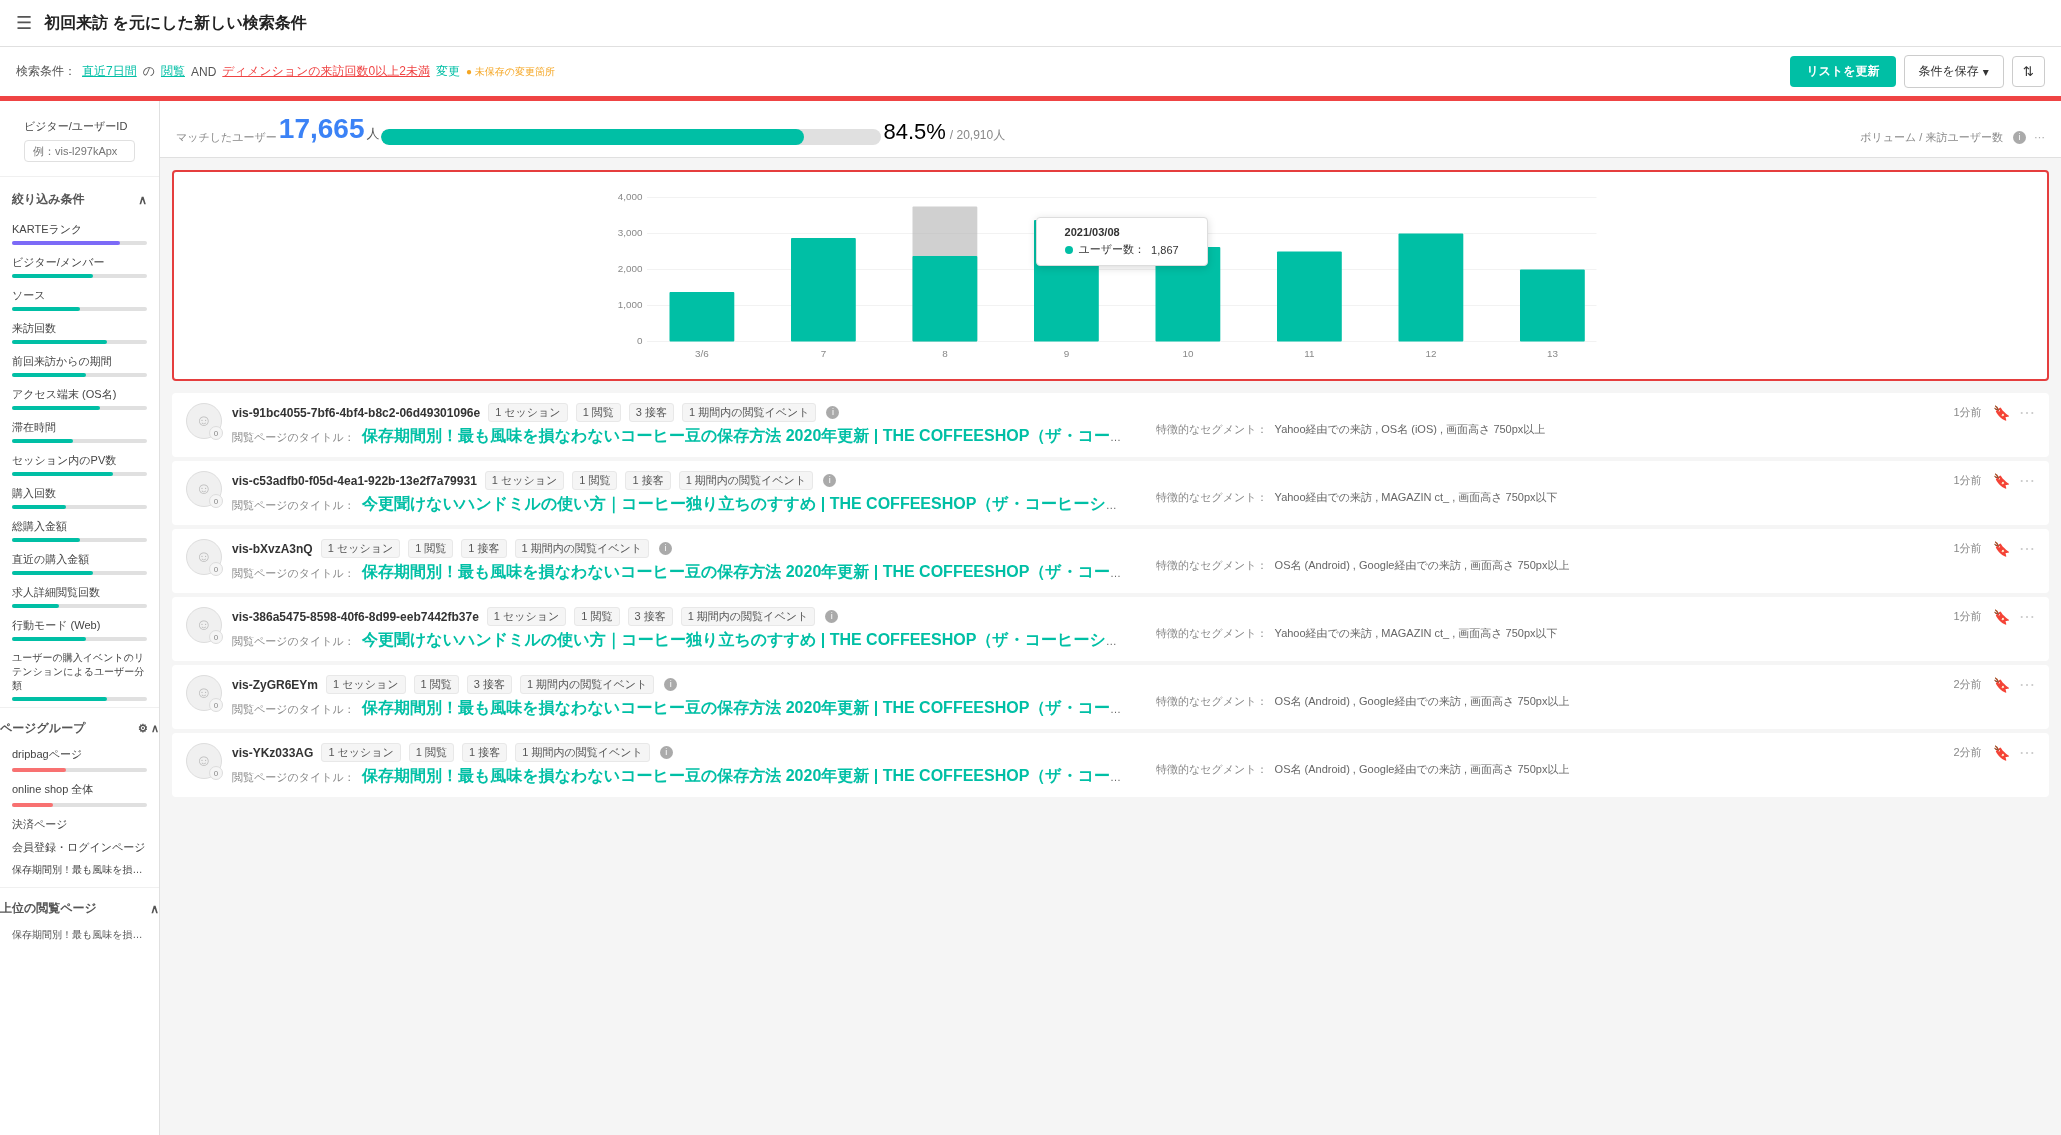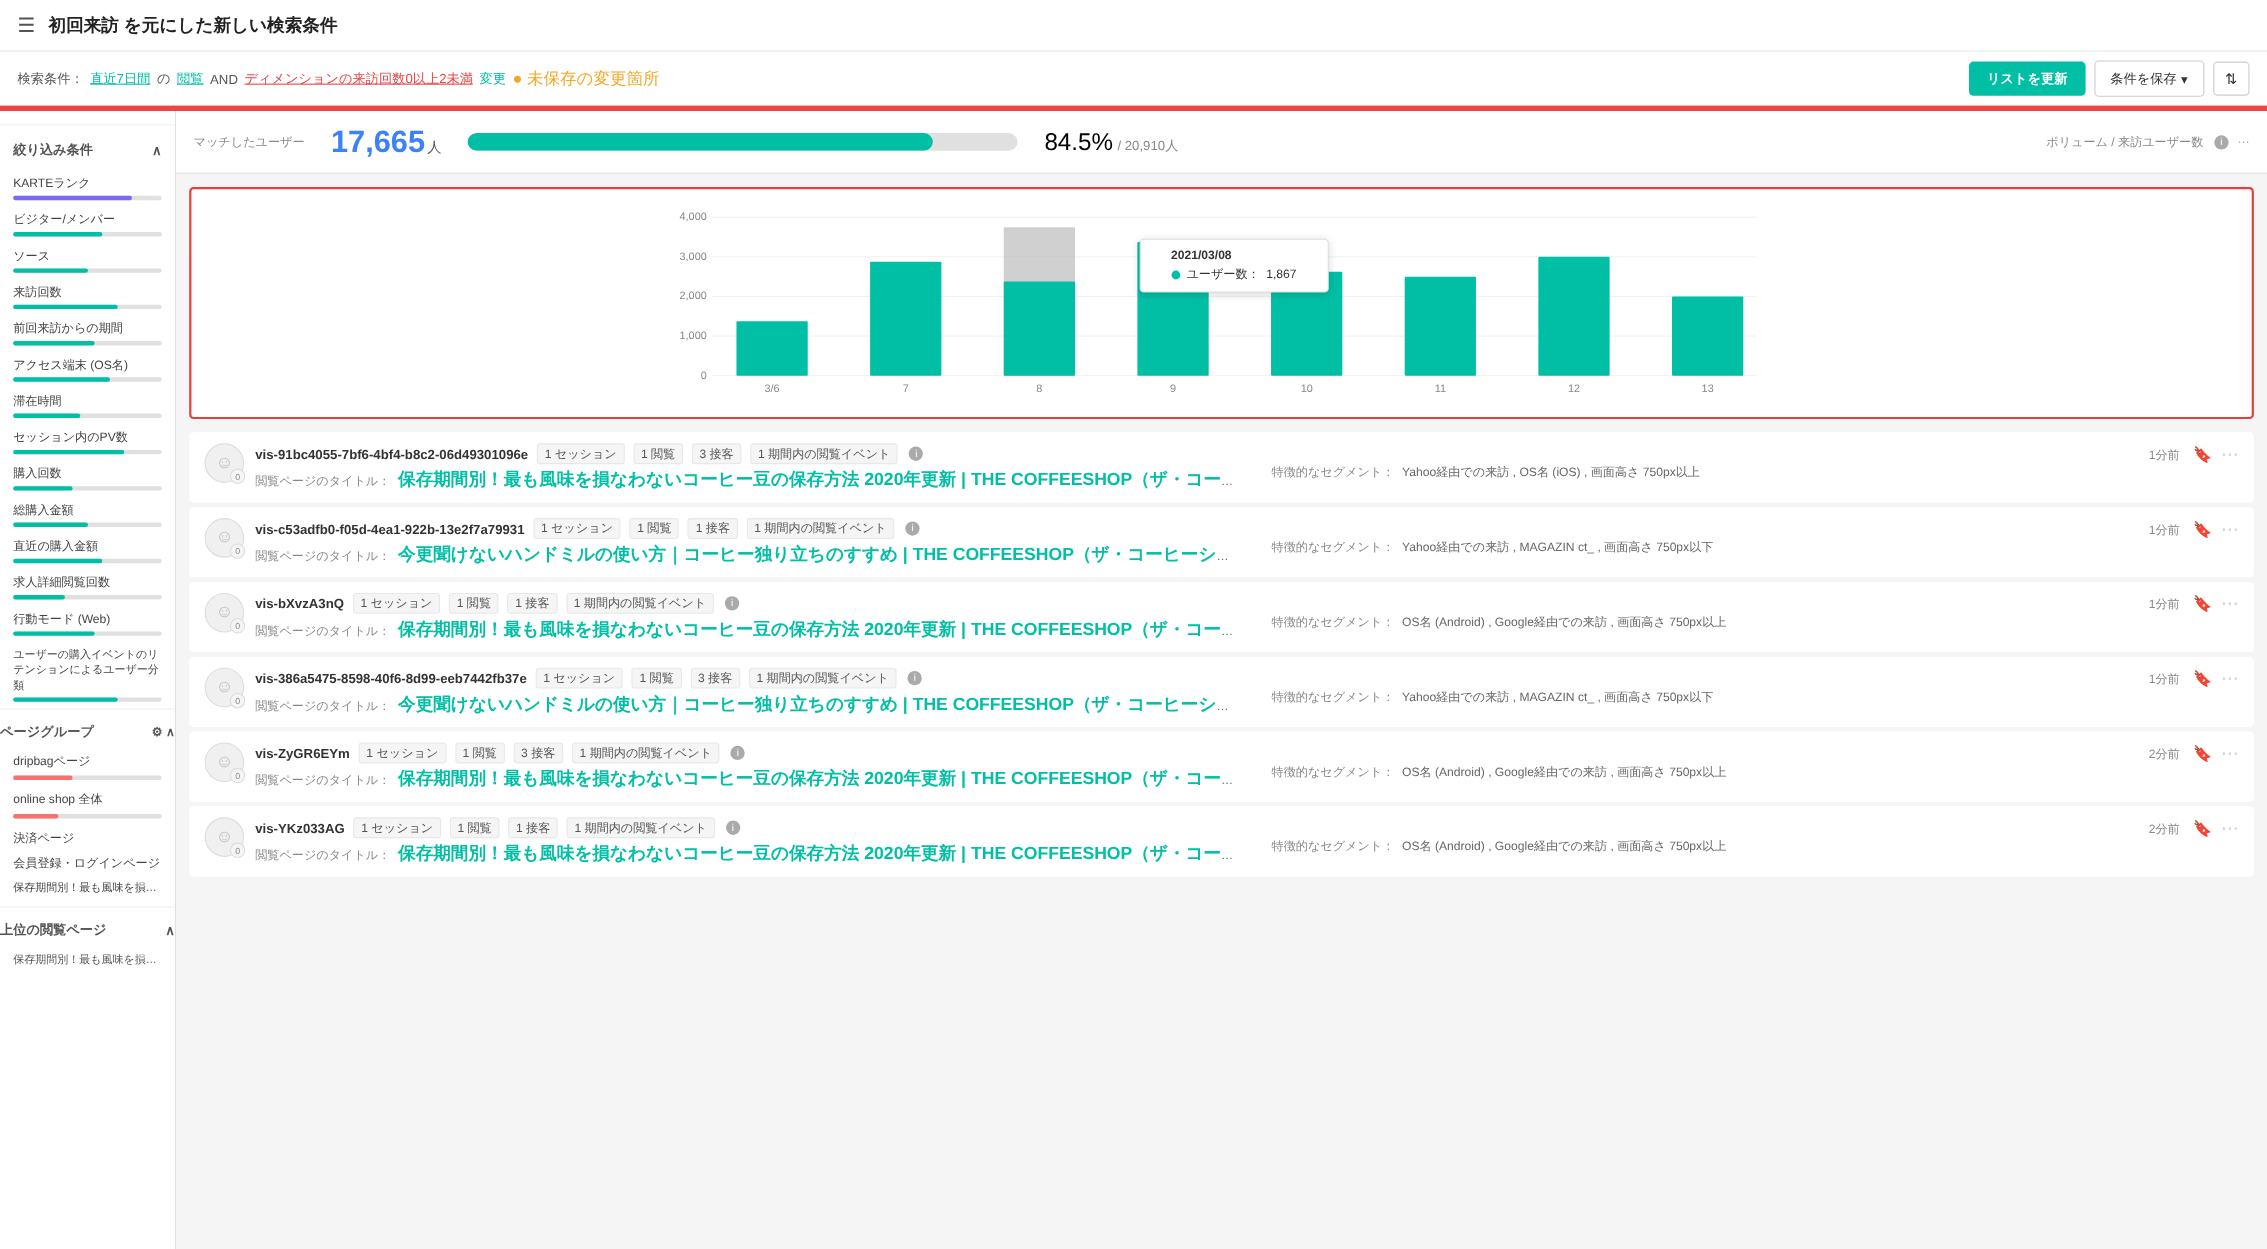--- a/index.html
+++ b/index.html
@@ -9,21 +9,21 @@
     .header { background: #fff; padding: 12px 16px; display: flex; align-items: center; gap: 12px; border-bottom: 1px solid #e0e0e0; }
     .hamburger { font-size: 18px; cursor: pointer; color: #555; }
     .page-title { font-size: 16px; font-weight: 600; color: #222; }
     
     
     .conditions-bar { background: #fff; padding: 8px 16px; display: flex; align-items: center; gap: 6px; border-bottom: 5px solid #ef4444; font-size: 12px; flex-wrap: wrap; }
     .conditions-bar .label { color: #555; }
     .conditions-bar .link { color: #00bfa5; cursor: pointer; text-decoration: underline; }
     .conditions-bar .link-purple { color: #ef4444; cursor: pointer; text-decoration: underline; }
     .conditions-bar .change-btn { color: #00bfa5; cursor: pointer; font-weight: 500; }
-    .conditions-bar .unsaved { color: #f5a623; font-size: 15px; }
+    .conditions-bar .unsaved { color: #f5a623; font-size: 10px; }
     .conditions-bar-right { margin-left: auto; display: flex; gap: 8px; align-items: center; }
     .btn-update { background: #00bfa5; color: #fff; border: none; padding: 7px 16px; border-radius: 4px; cursor: pointer; font-size: 12px; font-weight: 600; }
     .btn-save { background: #fff; color: #333; border: 1px solid #ccc; padding: 7px 14px; border-radius: 4px; cursor: pointer; font-size: 12px; display: flex; align-items: center; gap: 4px; }
     .btn-sort { background: #fff; color: #333; border: 1px solid #ccc; padding: 7px 10px; border-radius: 4px; cursor: pointer; }
     
     
     .main-layout { display: flex; height: calc(100vh - 88px); }
     
     
     .sidebar { width: 160px; min-width: 160px; background: #fff; border-right: 1px solid #e0e0e0; overflow-y: auto; padding: 8px 0; }
@@ -36,21 +36,21 @@
     .fill-purple { background: #7c6af7; }
     .divider { height: 1px; background: #f0f0f0; margin: 4px 0; }
     .section-toggle { display: flex; justify-content: space-between; align-items: center; padding: 6px 0; font-size: 12px; font-weight: 600; color: #555; cursor: pointer; }
     .page-group-item { padding: 4px 12px; font-size: 11px; color: #444; cursor: pointer; }
     .visitor-id-input { margin: 4px 12px; border: 1px solid #e0e0e0; border-radius: 4px; padding: 4px 8px; font-size: 11px; color: #999; width: calc(100% - 24px); }
     
     
     .content-area { flex: 1; overflow-y: auto; background: #f5f5f5; }
     
     
-    .stats-bar { background: #fff; padding: 12px 16px; display: flex; align-items: center; gap: 24px; border-bottom: 1px solid #e0e0e0; }
+    .stats-bar { background: #fff; padding: 12px 16px; display: flex; align-items: flex-end; gap: 2px; border-bottom: 1px solid #e0e0e0; }
     .stats-label { font-size: 11px; color: #888; }
     .stats-count { font-size: 28px; font-weight: 700; color: #3b82f6; }
     .stats-unit { font-size: 13px; color: #555; }
     .stats-progress-wrap { flex: 1; height: 16px; background: #e0e0e0; border-radius: 8px; overflow: hidden; max-width: 500px; }
     .stats-progress-fill { height: 100%; background: #00bfa5; border-radius: 8px; }
     .stats-pct { font-size: 22px; font-weight: 400; color: #000000; }
     .stats-pct-label { font-size: 12px; color: #888; }
     .stats-right { margin-left: auto; display: flex; align-items: center; gap: 8px; font-size: 11px; color: #888; }
     
     
@@ -117,20 +117,24 @@
       <span>▾</span>
     </button>
     <button class="btn-sort">⇅</button>
   </div>
 </div>
 
 <div class="main-layout">
 
   <div class="sidebar">
 
+    <div class="sidebar-section">
+      <div class="sidebar-filter-row">ビジター/ユーザーID</div>
+      <input class="visitor-id-input" type="text" placeholder="例：vis-l297kApx" style="">
+    </div>
     <div class="divider"></div>
 
     <div class="sidebar-section">
       <div class="sidebar-section-header">
         <span>絞り込み条件</span>
         <span style="cursor:pointer;">∧</span>
       </div>
     </div>
 
     <div class="sidebar-filter-row">KARTEランク</div>

